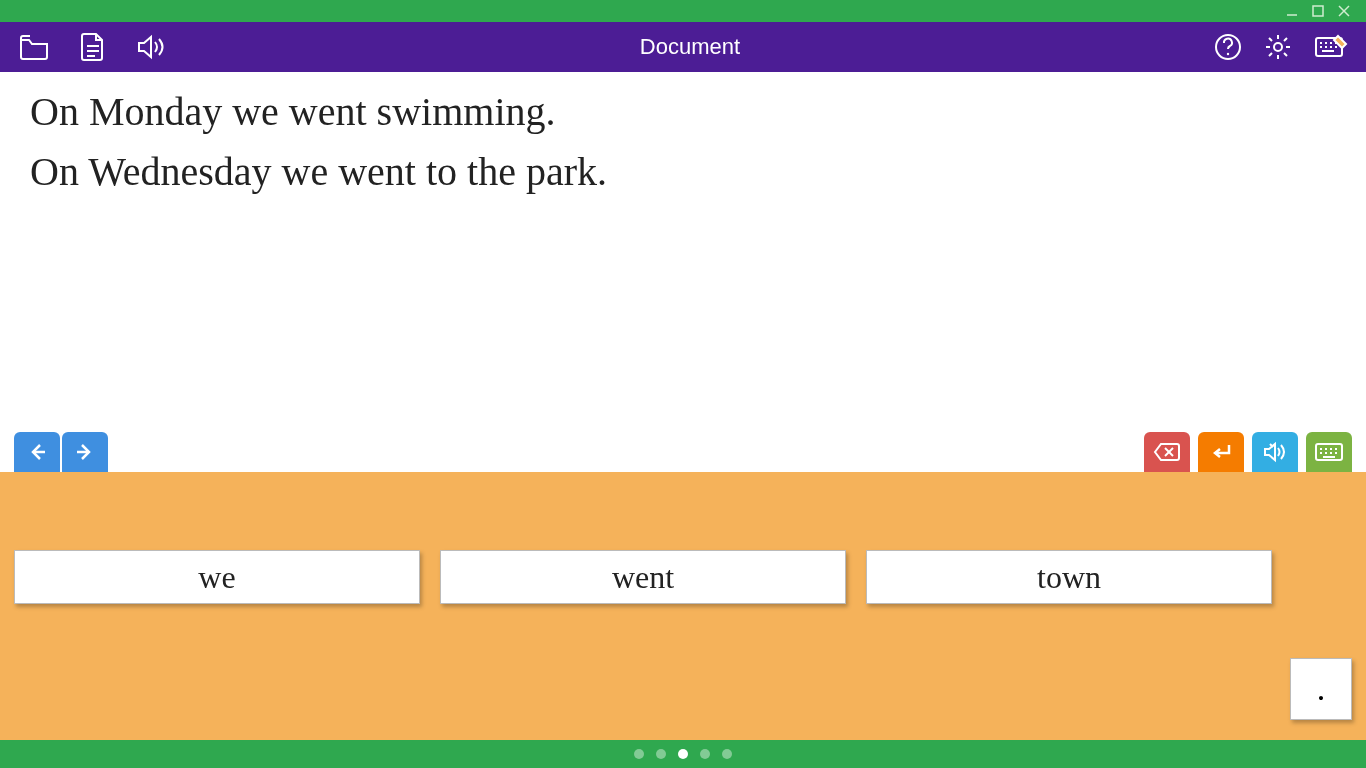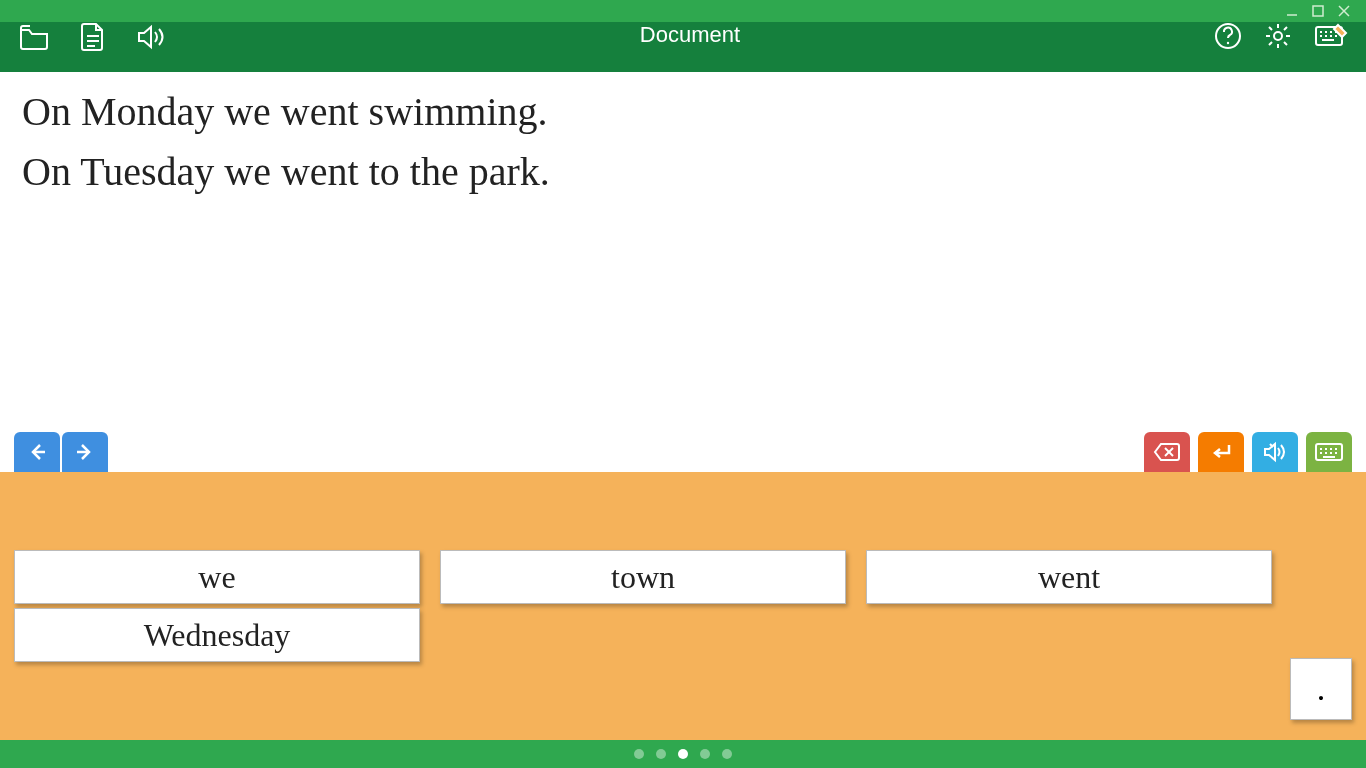--- a/index.html
+++ b/index.html
@@ -22,37 +22,37 @@
     align-items: center;
     gap: 14px;
     padding-right: 16px;
     color: #cfeccf;
   }
   .titlebar svg { stroke: #cfeccf; }
 
   
   .toolbar {
     flex: 0 0 50px;
-    background: #15803d;
-    display: flex;
-    align-items: flex-start;
+    background: #4c1d95;
+    display: flex;
+    align-items: center;
     color: #fff;
     padding: 0 18px;
   }
   .toolbar-left { display: flex; gap: 30px; }
   .toolbar-center { flex: 1; text-align: center; font-family: "Segoe UI", sans-serif; font-size: 22px; }
   .toolbar-right { display: flex; gap: 22px; }
 
   .icon-btn { cursor: pointer; display: inline-flex; align-items: center; justify-content: center; }
 
   
   .doc-area {
     flex: 1;
     background: #fff;
-    padding: 10px 22px;
+    padding: 10px 30px;
     font-size: 40px;
     line-height: 1.5;
     color: #222;
     border-top-left-radius: 14px;
     font-family: "Segoe Script", "Comic Sans MS", cursive;
   }
   .cursor {
     display: inline-block;
     width: 2px;
     height: 46px;
@@ -87,21 +87,21 @@
   
   .wordbank {
     flex: 0 0 268px;
     background: #f5b25a;
     position: relative;
     padding: 78px 14px 14px 14px;
   }
   .word-grid {
     display: grid;
     grid-template-columns: repeat(3, 1fr);
-    gap: 4px 20px;
+    gap: 12px 20px;
     margin-right: 80px;
   }
   .word {
     background: #fff;
     border: 1px solid #bbb;
     box-shadow: 2px 3px 4px rgba(0,0,0,.25);
     height: 54px;
     display: flex;
     align-items: center;
     justify-content: center;
@@ -212,21 +212,21 @@
           <line x1="21" y1="13" x2="23" y2="13"></line>
           <line x1="8" y1="17" x2="20" y2="17"></line>
           <path d="M24 2 l8 8 -4 4 -8-8 z" fill="#f5b25a" stroke="#fff"></path>
         </svg>
     </span>
   </div>
 </div>
 
 <div class="doc-area">
   <div>On Monday we went swimming.</div>
-  <div>On Tuesday we went to the park.</div>
+  <div>On Wednesday we went to the park.</div>
 </div>
 
 <div class="midbar">
   <div class="tabset">
     <div class="tab-btn blue">
       <svg width="22" height="22" viewBox="0 0 22 22" fill="none" stroke="#fff" stroke-width="2.5">
           <path d="M14 4 l-7 7 7 7"></path>
           <line x1="7" y1="11" x2="19" y2="11"></line>
         </svg>
     </div>
@@ -272,23 +272,22 @@
           <line x1="21" y1="11" x2="23" y2="11"></line>
           <line x1="9" y1="15" x2="21" y2="15"></line>
         </svg>
     </div>
   </div>
 </div>
 
 <div class="wordbank">
   <div class="word-grid">
     <div class="word">we</div>
+    <div class="word">went</div>
     <div class="word">town</div>
-    <div class="word">went</div>
-    <div class="word">Wednesday</div>
   </div>
   <div class="period-tile">.</div>
 </div>
 
 <div class="footer" id="pager">
     <div class="dot"></div>
     <div class="dot"></div>
     <div class="dot active"></div>
     <div class="dot"></div>
     <div class="dot"></div>

